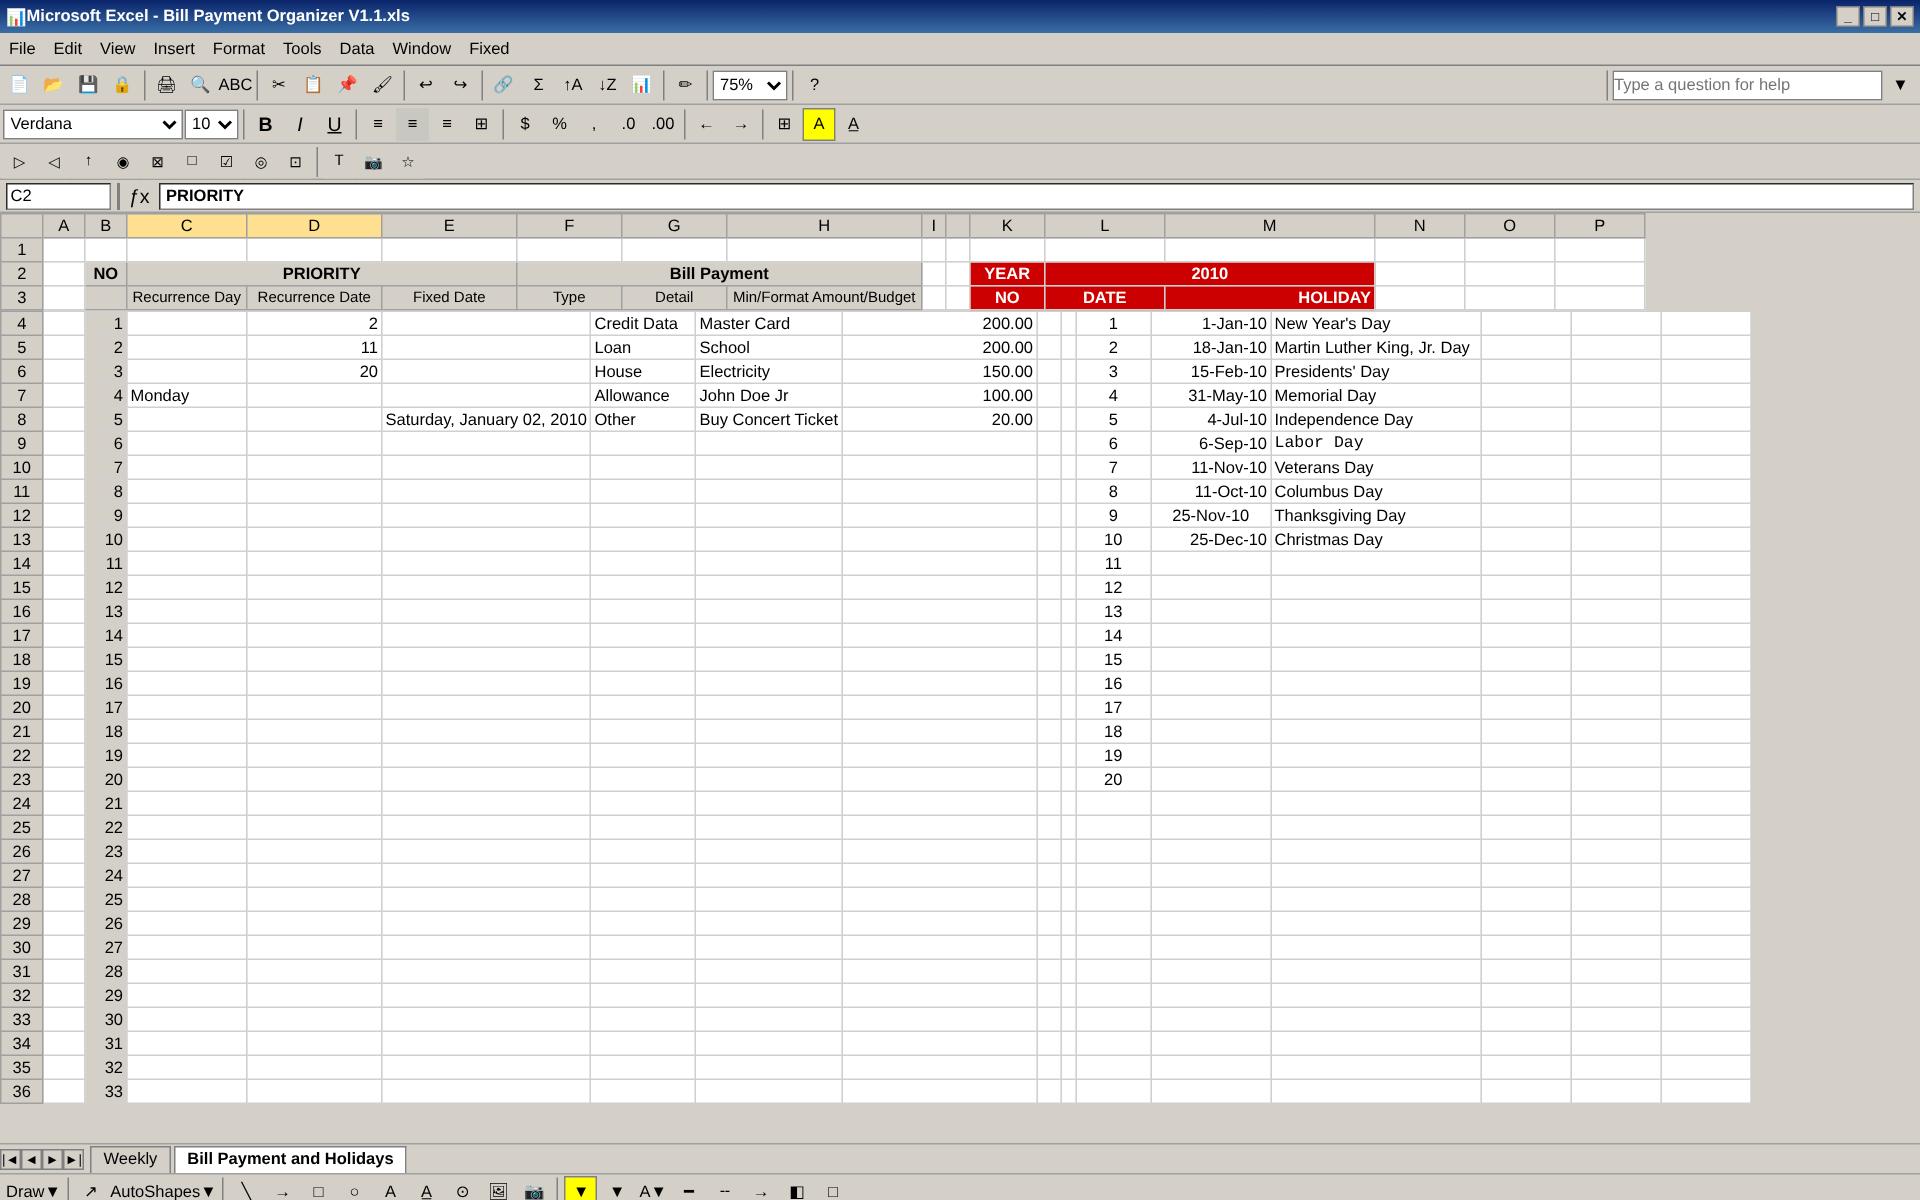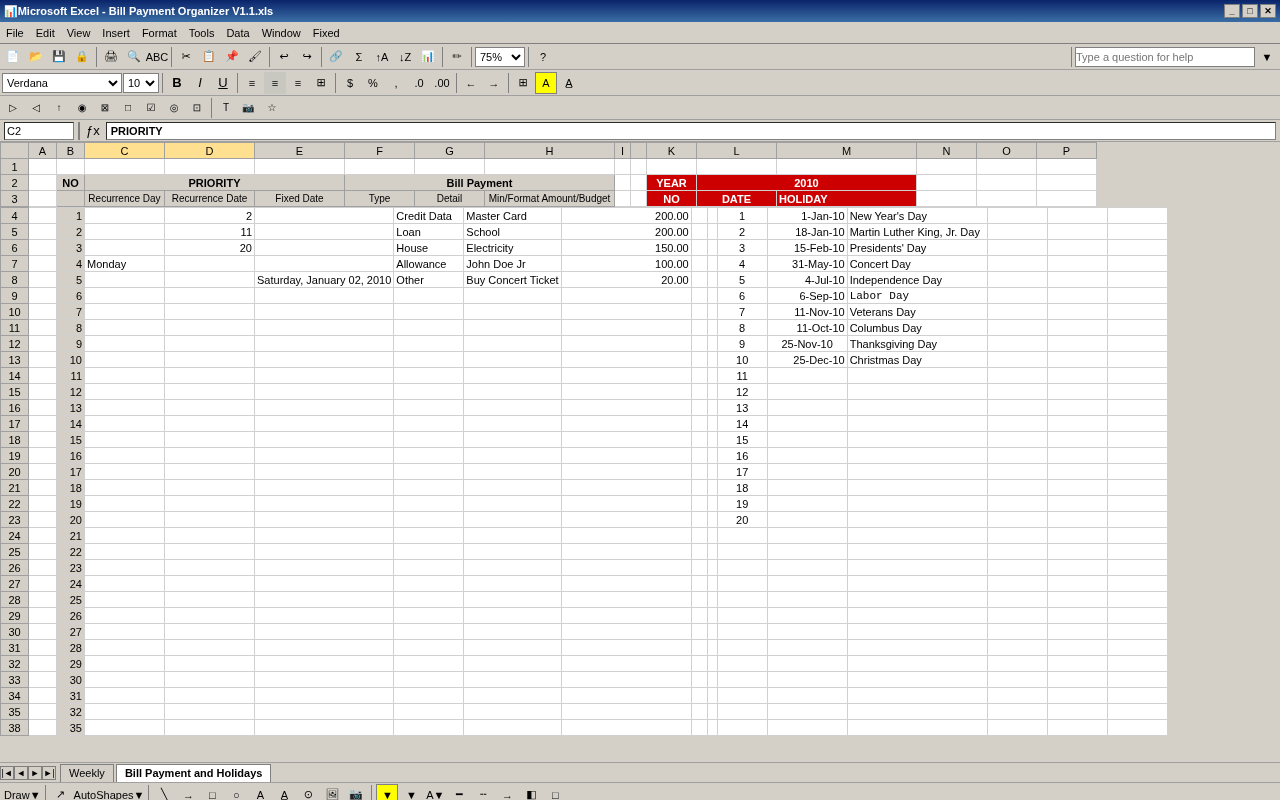--- a/index.html
+++ b/index.html
@@ -356,21 +356,21 @@
           <td class="cell-subheader" style="border:1px solid #a0a0a0;font-size:10px;">Recurrence Day</td>
           <td class="cell-subheader" style="border:1px solid #a0a0a0;font-size:10px;">Recurrence Date</td>
           <td class="cell-subheader" style="border:1px solid #a0a0a0;font-size:10px;">Fixed Date</td>
           <td class="cell-subheader" style="border:1px solid #a0a0a0;font-size:10px;">Type</td>
           <td class="cell-subheader" style="border:1px solid #a0a0a0;font-size:10px;">Detail</td>
           <td class="cell-subheader" style="border:1px solid #a0a0a0;font-size:10px;">Min/Format Amount/Budget</td>
           <td></td>
           <td></td>
           <td class="holiday-header" style="text-align:center;">NO</td>
           <td class="holiday-header" style="text-align:center;">DATE</td>
-          <td class="holiday-header" style="text-align:left;">HOLIDAY</td>
+          <td class="holiday-header" style="text-align:right;">HOLIDAY</td>
           <td></td>
           <td></td>
           <td></td>
         </tr>
       </tbody>
     </table>
 
     <table class="sheet" style="border-top:none;">
       <tbody id="data-rows">
       <tr>
@@ -437,21 +437,21 @@
             <td style="width: 80px;">Monday</td>
             <td style="width: 90px; text-align: right;"></td>
             <td style="width: 90px;"></td>
             <td style="width: 70px;">Allowance</td>
             <td style="width: 70px;">John Doe Jr</td>
             <td style="width: 130px; text-align: right;">100.00</td>
             <td style="width: 16px;"></td>
             <td style="width: 10px;"></td>
             <td style="width: 50px; text-align: center;">4</td>
             <td style="width: 80px; text-align: right;">31-May-10</td>
-            <td style="width: 140px;">Concert Day</td>
+            <td style="width: 140px;">Memorial Day</td>
             <td style="width: 60px;"></td>
             <td style="width: 60px;"></td>
             <td style="width: 60px;"></td>
           </tr>
           <tr>
             <td class="row-num">8</td>
             <td style="width: 28px;"></td>
             <td style="text-align: right; width: 28px; background: rgb(212, 208, 200);">5</td>
             <td style="width: 80px;"></td>
             <td style="width: 90px; text-align: right;"></td>
@@ -975,23 +975,23 @@
             <td></td>
             <td></td>
             <td></td>
             <td></td>
             <td></td>
             <td></td>
             <td></td>
             <td></td>
           </tr>
           <tr>
-            <td class="row-num">38</td>
-            <td></td>
-            <td style="background: rgb(212, 208, 200); text-align: right;">35</td>
+            <td class="row-num">36</td>
+            <td></td>
+            <td style="background: rgb(212, 208, 200); text-align: right;">33</td>
             <td></td>
             <td></td>
             <td></td>
             <td></td>
             <td></td>
             <td></td>
             <td></td>
             <td></td>
             <td></td>
             <td></td>

